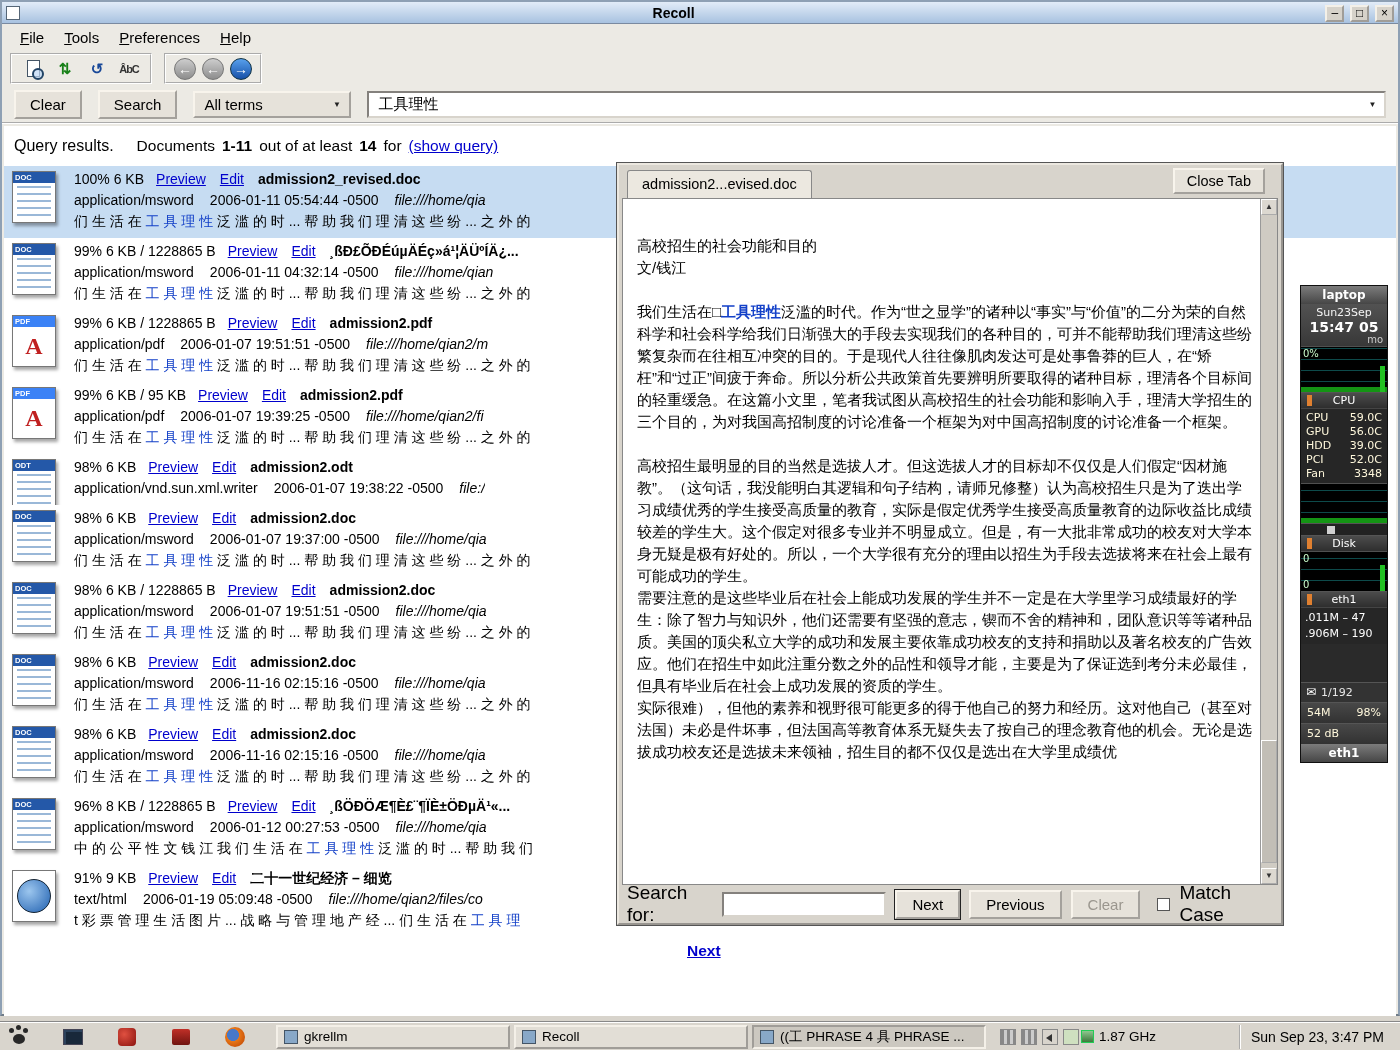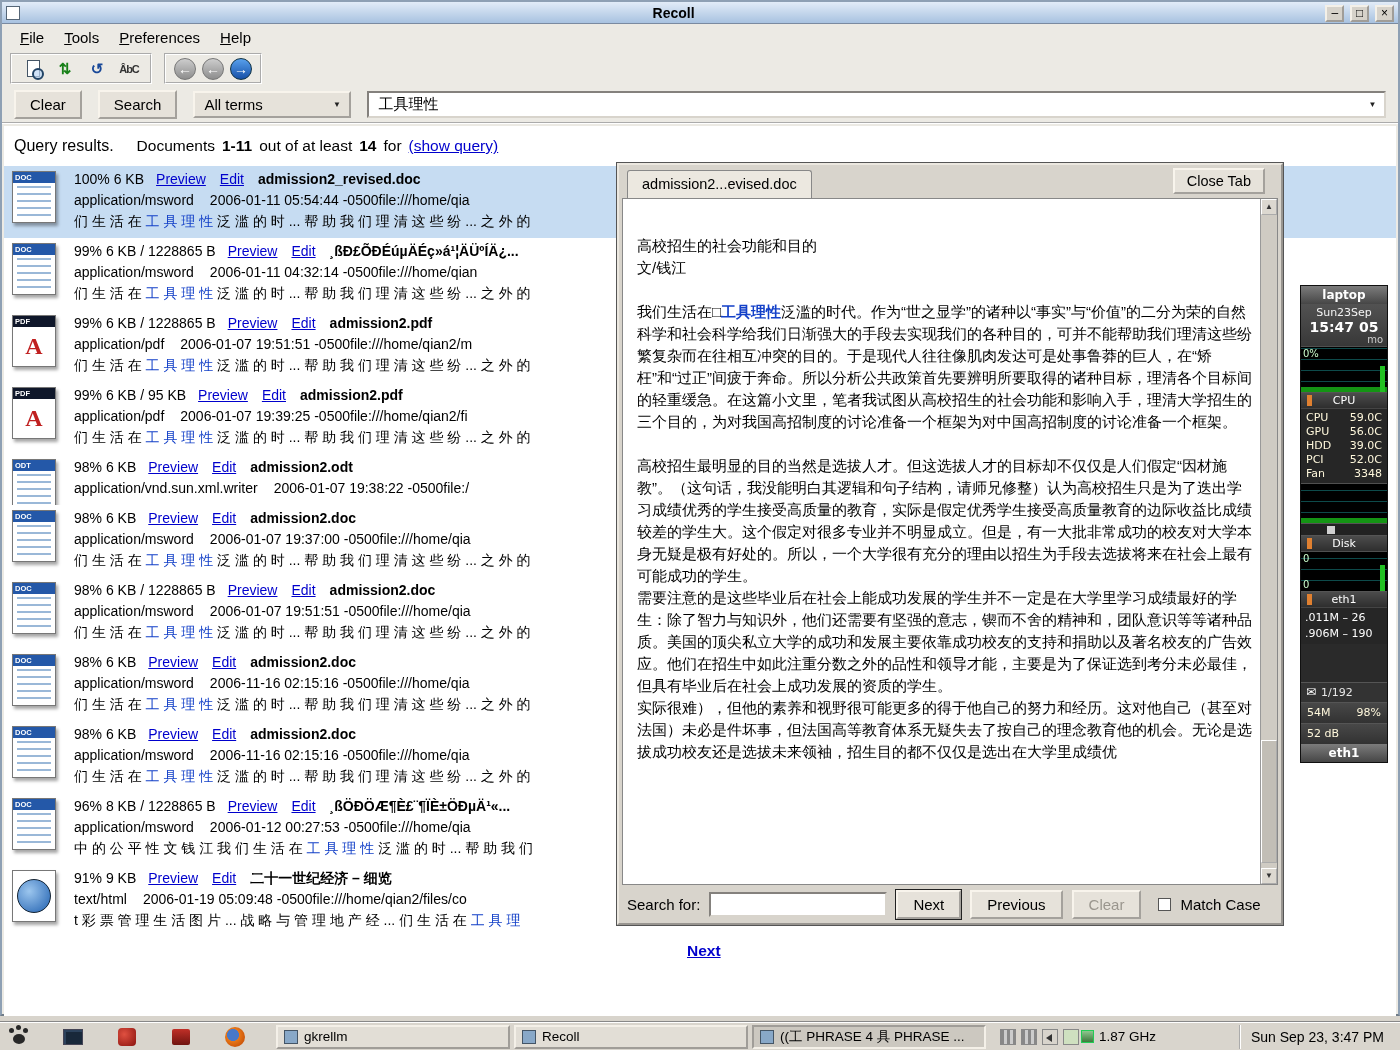--- a/index.html
+++ b/index.html
@@ -36,32 +36,32 @@
   .results{position:absolute;left:2px;right:2px;top:124px;height:890px;background:#fff;overflow:hidden}
   .rheader{height:40px;display:flex;align-items:center;gap:7px;padding:0 10px;font-size:15.5px}
   .rheader .qr{font-weight:normal;margin-right:16px;font-size:16px}
   .rheader b{font-weight:bold}
   .lnk{color:#0000cc;text-decoration:underline}
   .result{display:flex;height:72px;overflow:hidden;padding:2px 0 0 8px}
   .result.short{height:51px}
   .result.selected{background:#c6dcf2}
   .ricon{width:44px;height:52px;margin:3px 18px 0 0;position:relative;flex:none;background:#fff;border:1px solid #777;box-shadow:2px 3px 3px rgba(0,0,0,.35)}
   .fbar{height:11px;background:#2458a8;color:#fff;font-size:7.5px;font-weight:bold;line-height:11px;padding-left:2px}
-  .fbar.red{background:#0f172a}
+  .fbar.red{background:#3b82f6}
   .fbody{position:absolute;left:4px;right:4px;top:14px;bottom:4px;background:repeating-linear-gradient(to bottom,#9ab8d8 0 2px,transparent 2px 7px)}
   .fbody.plain{background:none;text-align:center}
   .pdfa{color:#c02020;font-weight:bold;font-size:24px;line-height:32px;font-family:"Liberation Serif",serif}
   .globe{width:34px;height:34px;border-radius:50%;margin:8px auto 0;background:radial-gradient(circle at 35% 35%,#9cc6ee,#2060b0);border:1px solid #123}
   .rbody{font-size:14px;line-height:21px;padding-top:1px;white-space:nowrap;overflow:hidden}
   .meta{margin-right:12px}
   .l1 .lnk{margin-right:14px}
   .fname{font-weight:bold}
   .l2 .mime{margin-right:16px}
-  .l2 .date{}
-  .l2 .url{}
+  .l2 .date{margin-right:16px}
+  .l2 .url{font-style:italic}
   .hl{color:#1441c8}
   .next-link{position:absolute;left:683px;top:816px;font-weight:bold;font-size:15.5px;color:#0000cc;text-decoration:underline}
   
   .pwin{position:absolute;left:617px;top:163px;width:666px;height:762px;background:#d8d4cc;border:2px outset #ece8e0;outline:1px solid #555;z-index:20;display:flex;flex-direction:column}
   .ptitle{height:20px;background:linear-gradient(#8fa9c4,#54748f);display:flex;align-items:center;padding:0 3px;color:#fff;flex:none}
   .ptitle .ptext{flex:1;text-align:center;font-weight:bold;font-size:13px;white-space:nowrap;overflow:hidden}
   .pwin-icon{width:12px;height:12px;background:#e8eef6;border:1px solid #345;flex:none}
   .pwc{width:17px;height:16px;margin-left:2px;text-align:center;line-height:15px;font-size:11px;color:#fff;font-weight:bold}
   .ptabs{height:33px;display:flex;align-items:flex-end;padding:4px 8px 0;gap:4px;flex:none}
   .ptab{background:#ece8e0;border:1px solid #888;border-bottom:none;padding:5px 14px 6px;font-size:14.5px;border-radius:3px 3px 0 0}
@@ -74,21 +74,21 @@
   .pscroll{width:17px;background:#cfcbc3;border-left:1px solid #999;position:relative;flex:none}
   .sarr{height:16px;background:#dcd8d0;border:1px outset #fff;font-size:8px;text-align:center;line-height:14px;color:#333}
   .sarr.down{position:absolute;bottom:0;left:0;right:0}
   .sthumb{position:absolute;left:0;right:0;top:79%;height:18%;background:#c2beb6;border:1px outset #fff}
   .psearch{height:38px;display:flex;align-items:center;gap:9px;padding:0 8px;flex:none}
   .pinput{width:178px;height:25px;background:#fff;border:2px inset #d8d4cc}
   .pbtn{background:#e6e2da;border:2px outset #f8f4ec;padding:4px 15px;font-size:15px}
   .pbtn.default{outline:1px solid #222}
   .pbtn.disabled{color:#9a968e}
   .pcheck{width:13px;height:13px;border:1px solid #555;background:#fff;display:inline-block;flex:none;margin-left:8px}
-  .pchecklabel{font-size:15px}
+  .pchecklabel{font-size:19px}
   
   .gk{position:absolute;left:1300px;top:285px;width:88px;background:#2e2e2e;border:1px solid #101010;z-index:10;color:#e8e8e8;font-family:"DejaVu Sans",sans-serif;font-size:11px}
   .gk-host{height:18px;background:linear-gradient(#7c7c7c,#464646);text-align:center;font-weight:bold;line-height:18px;color:#fff;font-size:12px}
   .gk-clock{background:linear-gradient(#525252,#383838);padding:2px 4px 1px;text-align:center;position:relative}
   .gk-date{font-size:11px;color:#f4f4f4}
   .gk-time{font-size:14px;font-weight:bold;color:#fff}
   .gk-mo{text-align:right;font-size:10px;color:#ccc;line-height:10px}
   .gk-chart{height:46px;background:#000;position:relative;border-top:1px solid #505050;overflow:hidden}
   .gk-chart.small{height:40px}
   .gk-grid{position:absolute;left:0;top:0;right:0;bottom:0;background:repeating-linear-gradient(to top,rgba(0,0,0,0) 0 10px,#0d4a4a 10px 11px)}
@@ -393,21 +393,21 @@
   <div class="gk-slider"></div>
   <div class="gk-krell">Disk</div>
   <div class="gk-chart small">
     <div class="gk-grid"></div>
     <div class="gk-spike"></div>
     <span class="gk-pct">0</span>
     <span class="gk-pct btm">0</span>
   </div>
   <div class="gk-krell">eth1</div>
   <div class="gk-netlines">
-    <div>.011M – 26</div>
+    <div>.011M – 47</div>
     <div>.906M – 190</div>
   </div>
   <div class="gk-gap"></div>
   <div class="gk-mail">
     <span class="mailico">✉</span>
     <span>1/192</span>
   </div>
   <div class="gk-mem">
     <span>54M</span>
     <span>98%</span>

